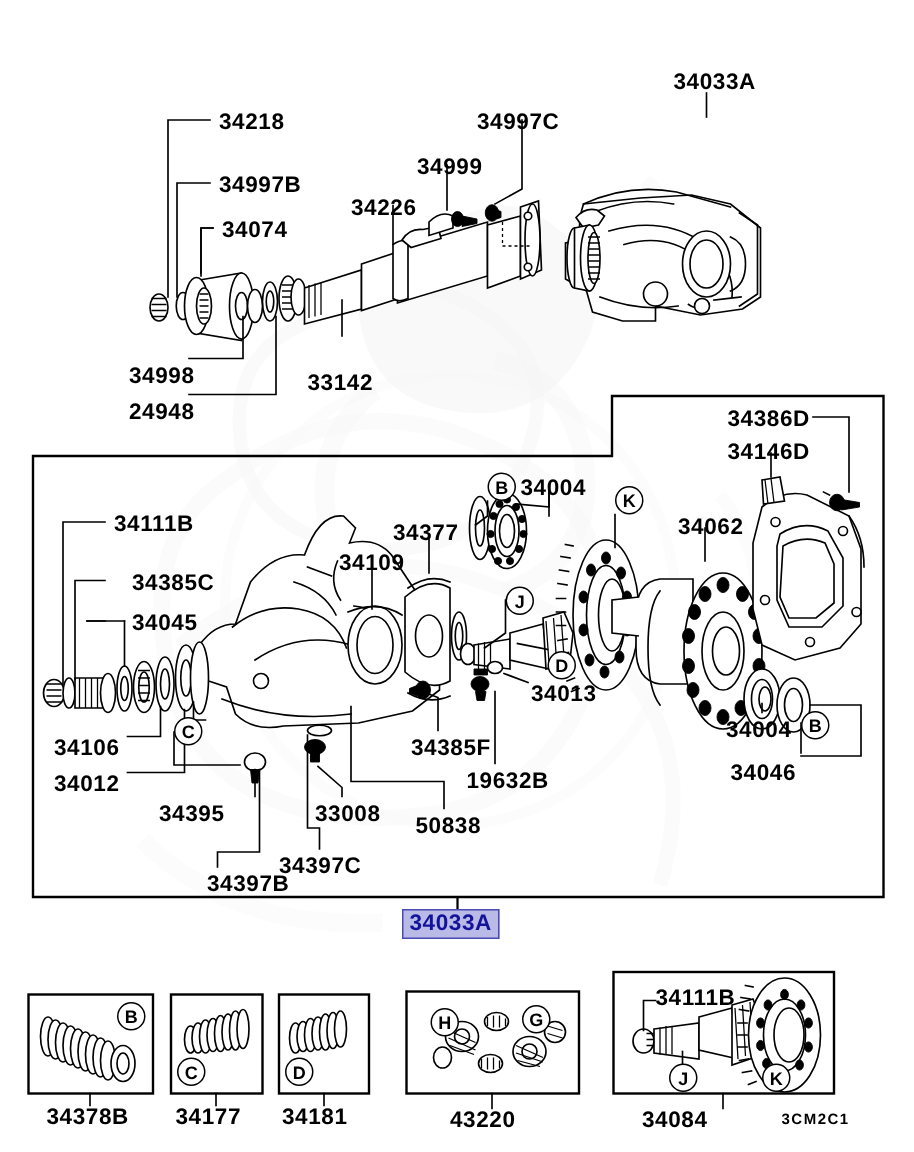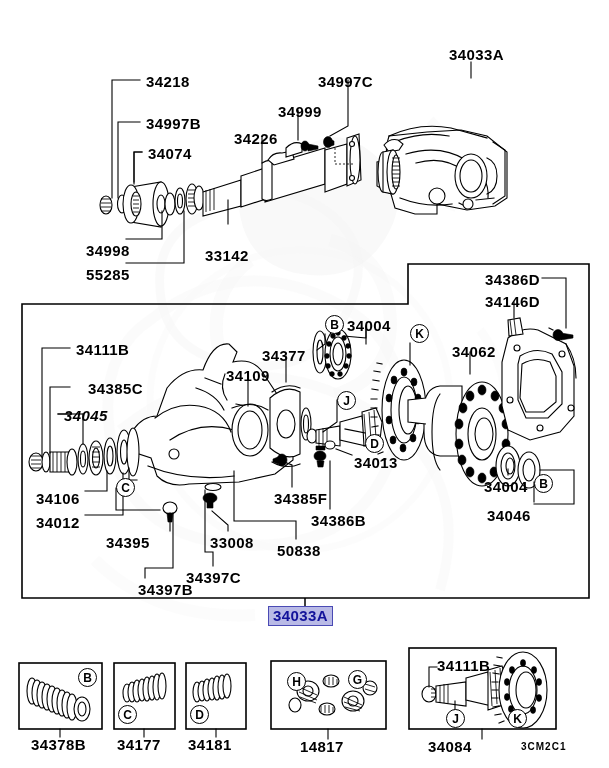--- a/index.html
+++ b/index.html
@@ -481,40 +481,40 @@
 
   <div class="lbl" style="left:146px;top:74px;">34218</div>
   <div class="lbl" style="left:146px;top:116px;">34997B</div>
   <div class="lbl" style="left:148px;top:146px;">34074</div>
   <div class="lbl" style="left:234px;top:131px;">34226</div>
   <div class="lbl" style="left:278px;top:104px;">34999</div>
   <div class="lbl" style="left:318px;top:74px;">34997C</div>
   <div class="lbl" style="left:449px;top:47px;">34033A</div>
   <div class="lbl" style="left:205px;top:228px;margin-top:20px;">33142</div>
   <div class="lbl" style="left:86px;top:243px;">34998</div>
-  <div class="lbl" style="left:86px;top:267px;">55285</div>
+  <div class="lbl" style="left:86px;top:267px;">24948</div>
 
   <div class="lbl" style="left:76px;top:342px;">34111B</div>
   <div class="lbl" style="left:76px;top:381px;margin-left:12px;">34385C</div>
-  <div class="lbl" style="left:64px;top:408px;font-style:italic;">34045</div>
+  <div class="lbl" style="left:88px;top:408px;">34045</div>
   <div class="lbl" style="left:226px;top:368px;">34109</div>
   <div class="lbl" style="left:262px;top:348px;">34377</div>
   <div class="lbl" style="left:347px;top:318px;">34004</div>
   <div class="lbl" style="left:452px;top:344px;">34062</div>
   <div class="lbl" style="left:485px;top:272px;">34386D</div>
   <div class="lbl" style="left:485px;top:294px;">34146D</div>
   <div class="lbl" style="left:354px;top:455px;">34013</div>
   <div class="lbl" style="left:484px;top:479px;">34004</div>
   <div class="lbl" style="left:487px;top:508px;">34046</div>
   <div class="lbl" style="left:36px;top:491px;">34106</div>
   <div class="lbl" style="left:36px;top:515px;">34012</div>
   <div class="lbl" style="left:106px;top:535px;">34395</div>
   <div class="lbl" style="left:210px;top:535px;">33008</div>
   <div class="lbl" style="left:274px;top:491px;">34385F</div>
-  <div class="lbl" style="left:311px;top:513px;">34386B</div>
+  <div class="lbl" style="left:311px;top:513px;">19632B</div>
   <div class="lbl" style="left:277px;top:543px;">50838</div>
   <div class="lbl" style="left:186px;top:570px;">34397C</div>
   <div class="lbl" style="left:118px;top:582px;margin-left:20px;">34397B</div>
 
   <div class="cmark" style="left:325px;top:315px;">B</div>
   <div class="cmark" style="left:410px;top:324px;">K</div>
   <div class="cmark" style="left:337px;top:391px;">J</div>
   <div class="cmark" style="left:365px;top:434px;">D</div>
   <div class="cmark" style="left:116px;top:478px;">C</div>
   <div class="cmark" style="left:534px;top:474px;">B</div>
@@ -525,21 +525,21 @@
     <rect x="19" y="663" width="83" height="66" class="box"></rect>
     <rect x="114" y="663" width="61" height="66" class="box"></rect>
     <rect x="186" y="663" width="60" height="66" class="box"></rect>
     <rect x="271" y="661" width="115" height="68" class="box"></rect>
     <rect x="409" y="648" width="147" height="81" class="box"></rect>
   </svg>
 
   <div class="lbl" style="left:31px;top:737px;">34378B</div>
   <div class="lbl" style="left:117px;top:737px;">34177</div>
   <div class="lbl" style="left:188px;top:737px;">34181</div>
-  <div class="lbl" style="left:300px;top:739px;">14817</div>
+  <div class="lbl" style="left:300px;top:739px;">43220</div>
   <div class="lbl" style="left:428px;top:739px;">34084</div>
 
   <div class="lbl" style="left:437px;top:658px;">34111B</div>
 
   <div class="cmark" style="left:78px;top:668px;">B</div>
   <div class="cmark" style="left:118px;top:705px;">C</div>
   <div class="cmark" style="left:190px;top:705px;">D</div>
   <div class="cmark" style="left:287px;top:672px;">H</div>
   <div class="cmark" style="left:348px;top:670px;">G</div>
   <div class="cmark" style="left:446px;top:709px;">J</div>

